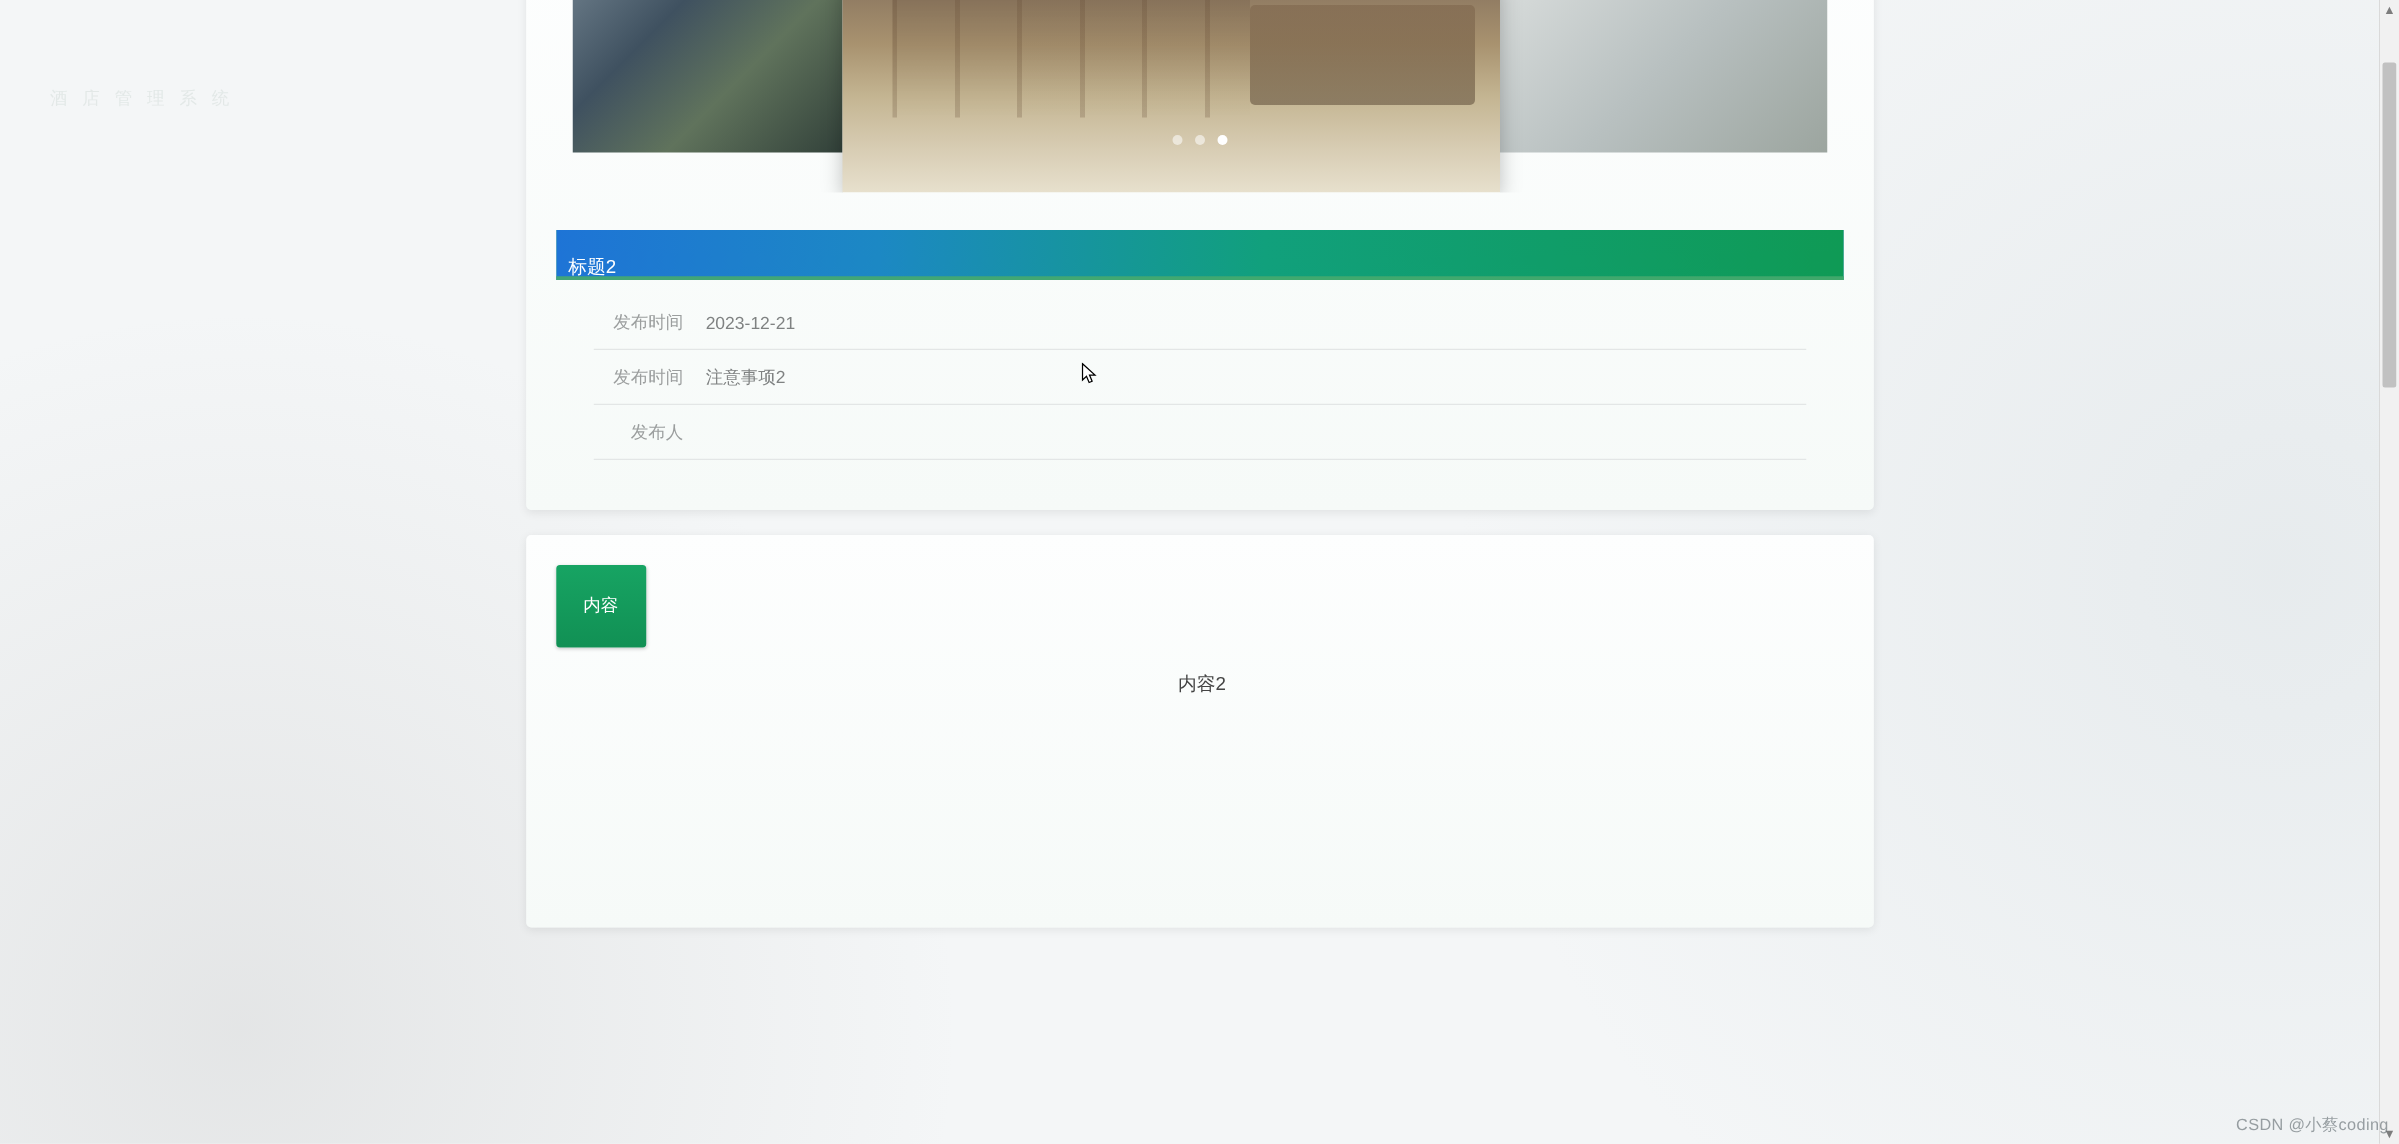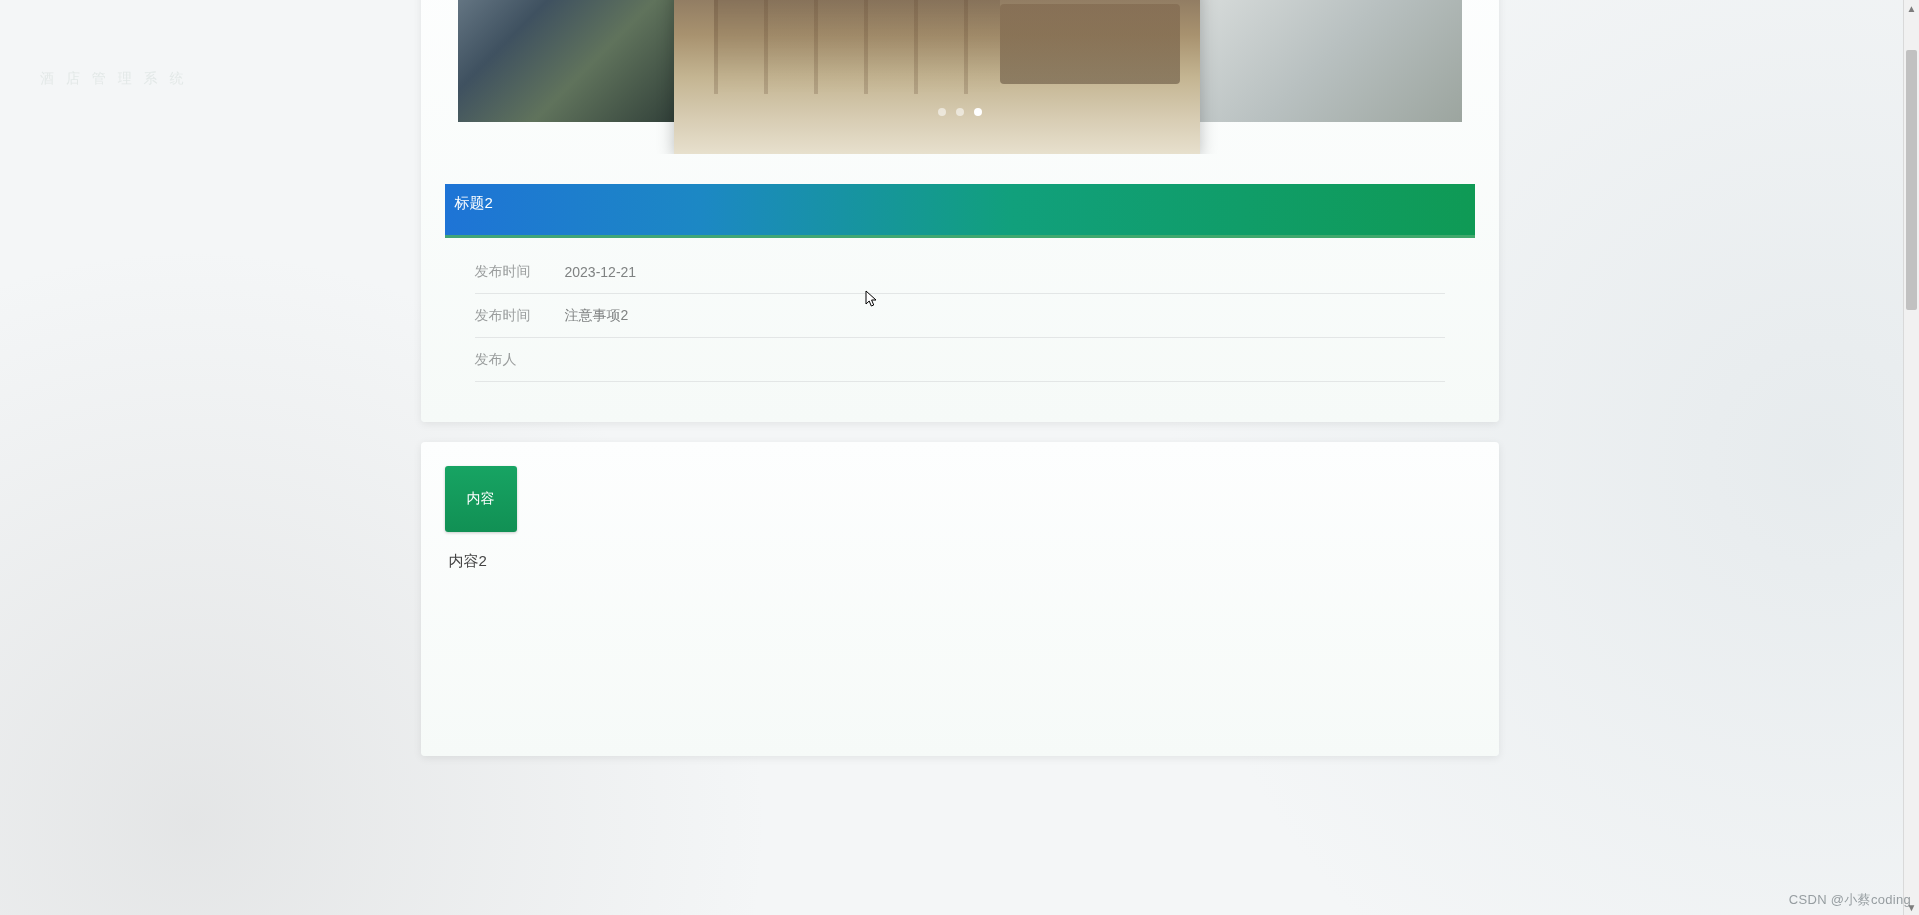--- a/index.html
+++ b/index.html
@@ -131,42 +131,43 @@
     }
     .dot {
       width: 8px; height: 8px;
       border-radius: 50%;
       background: rgba(255,255,255,0.55);
       cursor: pointer;
     }
     .dot.active { background: #fff; }
 
     .title-bar {
-      height: 54px;
+      height: 40px;
       line-height: 38px;
       color: #fff;
       font-size: 15px;
-      padding: 0 10px;
+      padding: 11px 10px;
       background: linear-gradient(90deg, #1e74d6 0%, #1c88c4 25%, #11a07c 55%, #0f9a55 100%);
       border-bottom: 3px solid rgba(70,170,110,0.9);
     }
 
     .info-list {
       width: 970px;
       margin: 12px auto 0;
     }
     .info-row {
       display: flex;
       align-items: center;
       height: 44px;
       border-bottom: 1px solid #e3e6e6;
       font-size: 14px;
     }
     .info-label {
       width: 90px;
+      text-align: right;
       color: #9b9e9e;
       padding-right: 18px;
     }
     .info-value {
       color: #7f8282;
       flex: 1;
     }
 
     .card2 { min-height: 314px; }
     .tab {
@@ -177,20 +178,21 @@
       padding: 24px 22px;
       border-radius: 3px;
       box-shadow: 0 1px 3px rgba(0,0,0,0.2);
       margin-bottom: 20px;
       cursor: pointer;
     }
     .content-text {
       font-size: 15px;
       color: #444;
       margin-left: 4px;
+      text-align: center;
     }
     .watermark {
       position: fixed;
       right: 8px;
       bottom: 6px;
       font-size: 13px;
       color: rgba(90,100,105,0.6);
       letter-spacing: 0.3px;
     }
     .faded-text {

